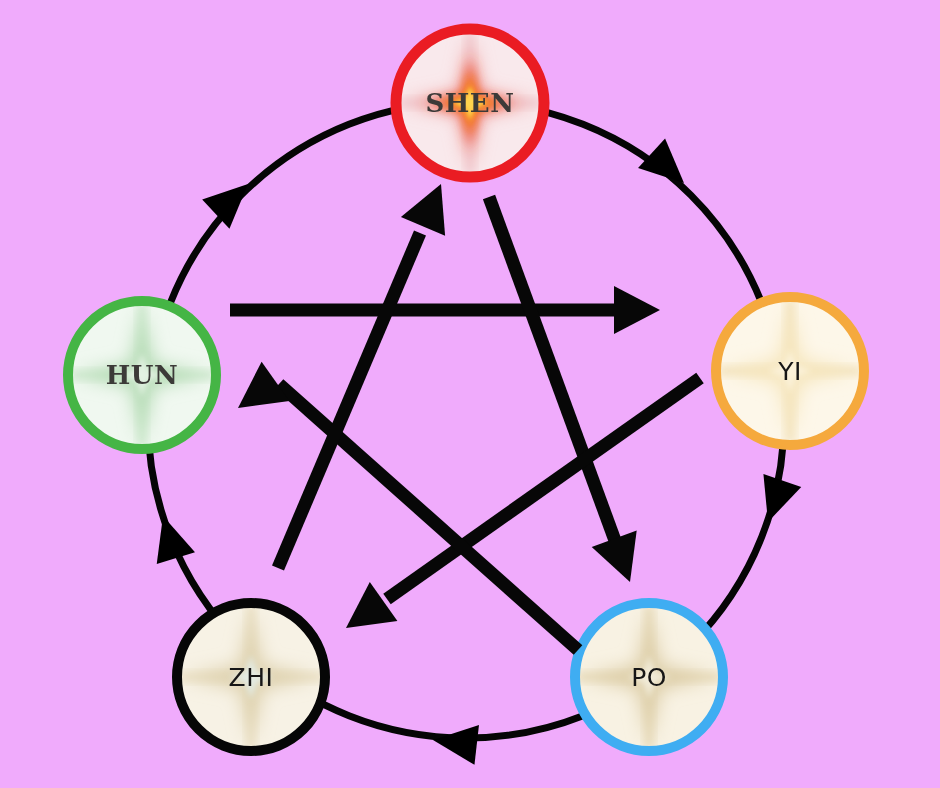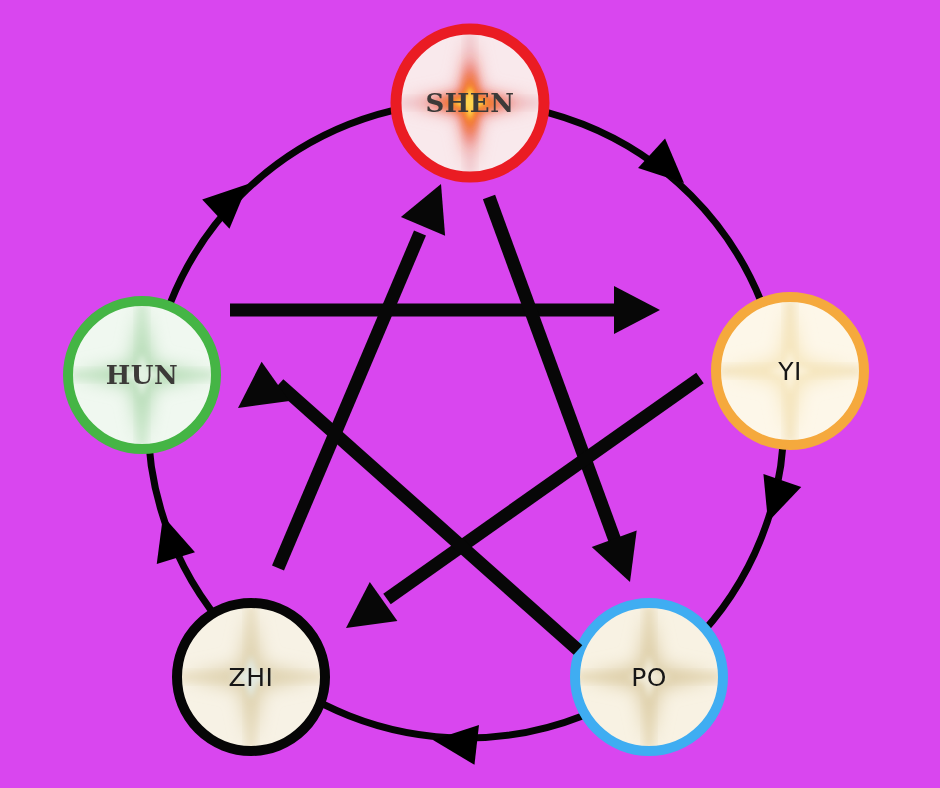--- a/index.html
+++ b/index.html
@@ -8,21 +8,21 @@
     background: #ffffff;
     width: 940px;
     height: 788px;
     overflow: hidden;
     font-family: "DejaVu Sans", sans-serif;
   }
   .stage {
     position: relative;
     width: 940px;
     height: 788px;
-    background: #d946ef;
+    background: #f0abfc;
   }
   svg { display: block; }
   text {
     text-anchor: middle;
     dominant-baseline: central;
     pointer-events: none;
   }
   .node-label-serif {
     font-family: "DejaVu Serif", serif;
     font-weight: bold;

